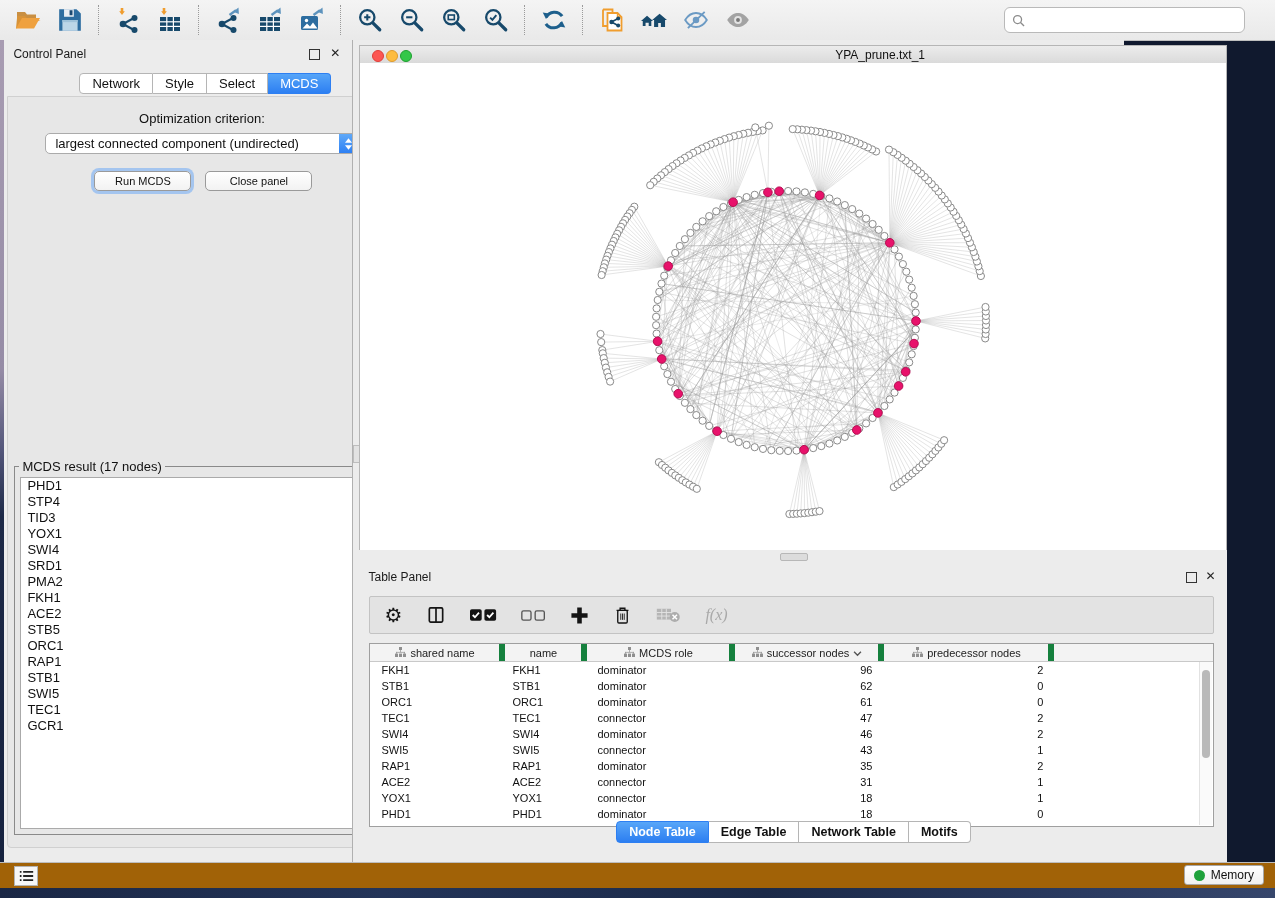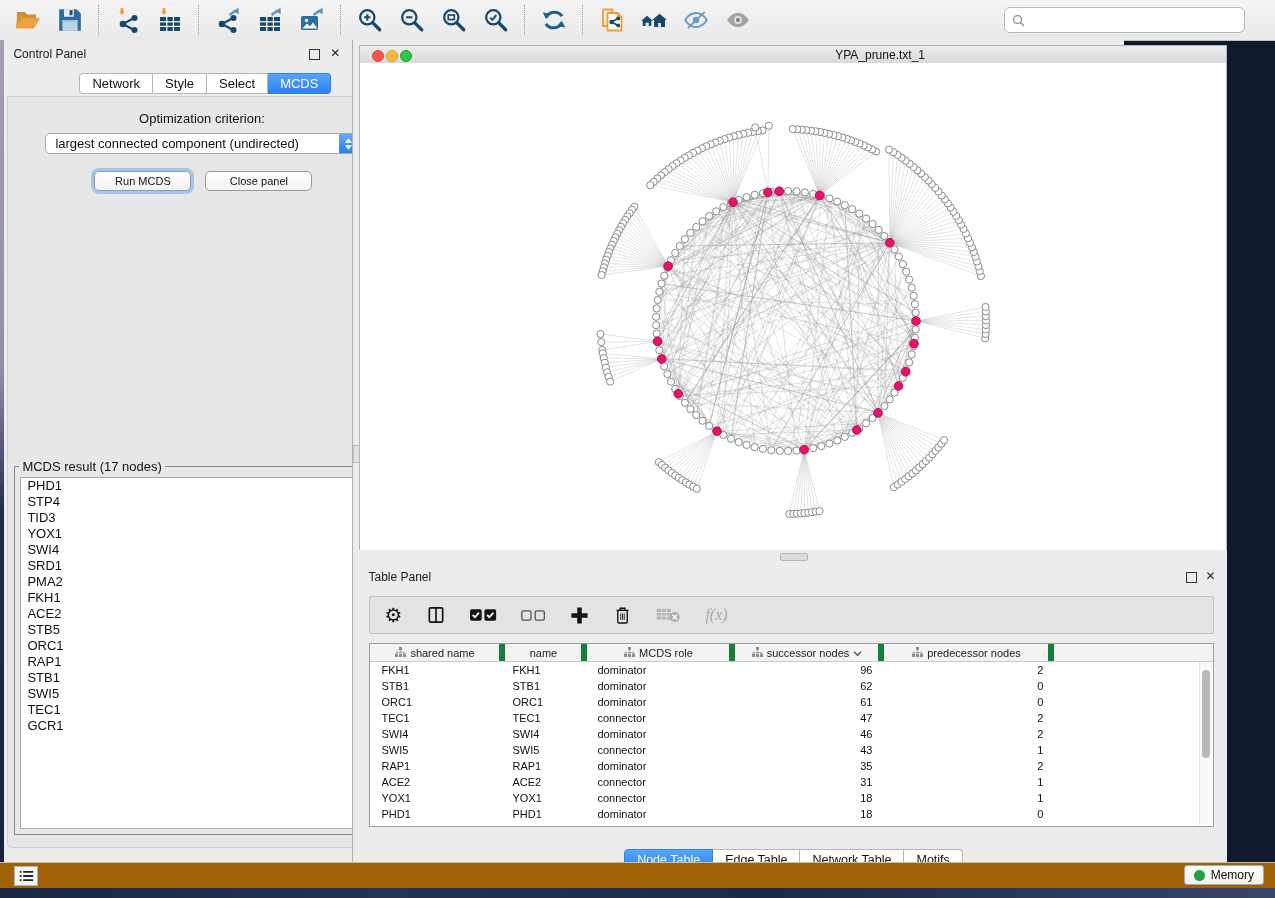--- a/index.html
+++ b/index.html
@@ -88,21 +88,21 @@
   .th{display:flex;align-items:center;justify-content:center;gap:4px;font-size:11px;color:#222;
     border-right:6px solid #15803d;box-sizing:border-box;overflow:hidden;}
   .tr{display:flex;height:16px;}
   .td{font-size:11px;color:#111;line-height:16px;box-sizing:border-box;white-space:nowrap;overflow:hidden;}
   .c0{width:135px;} .c1{width:82px;} .c2{width:148px;} .c3{width:149px;} .c4{width:170px;text-align:right;} .c5{flex:1;}
   .td.c0{padding-left:11px;} .td.c1{padding-left:7px;} .td.c2{padding-left:10px;}
   .td.c3{text-align:right;padding-right:12px;} .td.c4{text-align:right;padding-right:11px;}
   #tbl-scroll{position:absolute;top:18px;right:1px;bottom:1px;width:12px;background:#fafafa;
     border-left:1px solid #e2e2e2;}
   #tbl-scroll .thumb{position:absolute;left:2px;right:2px;top:8px;height:88px;background:#b9b9b9;border-radius:4px;}
-  #tp-tabs{position:absolute;left:0;right:0;top:286px;height:22px;display:flex;justify-content:center;}
+  #tp-tabs{position:absolute;left:0;right:0;top:258px;height:22px;display:flex;justify-content:center;font-weight:bold;}
   #tp-tabs .tab{font-size:12.5px;height:20px;line-height:20px;}
   #tp-tabs .tab.sel{background:linear-gradient(#58a6f8,#2c7ef1);}
   
   #statusbar{position:absolute;left:0;top:862px;width:1275px;height:26px;background:#a16207;
     border-top:1px solid #bdbdbd;}
   #sb-left-btn{position:absolute;left:14px;top:3px;width:22px;height:18px;background:#f6f6f6;
     border:1px solid #b3b3b3;display:flex;align-items:center;justify-content:center;}
   #memory-btn{position:absolute;right:11px;top:2px;height:18px;background:linear-gradient(#fff,#f0f0f0);
     border:1px solid #a8a8a8;border-radius:3px;display:flex;align-items:center;gap:6px;padding:0 9px;font-size:12px;color:#111;}
   #memory-btn .dot{width:11px;height:11px;border-radius:50%;background:#1fa23c;}

